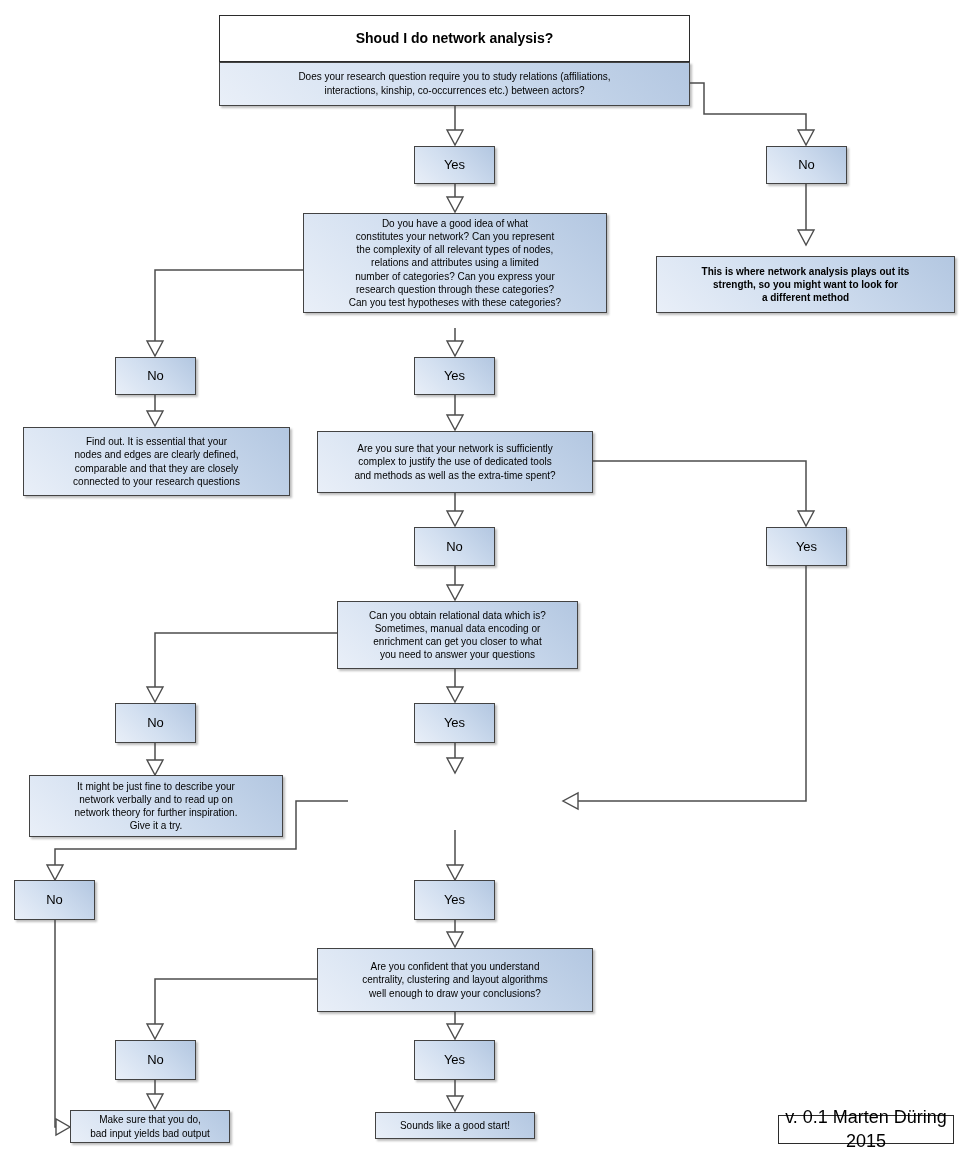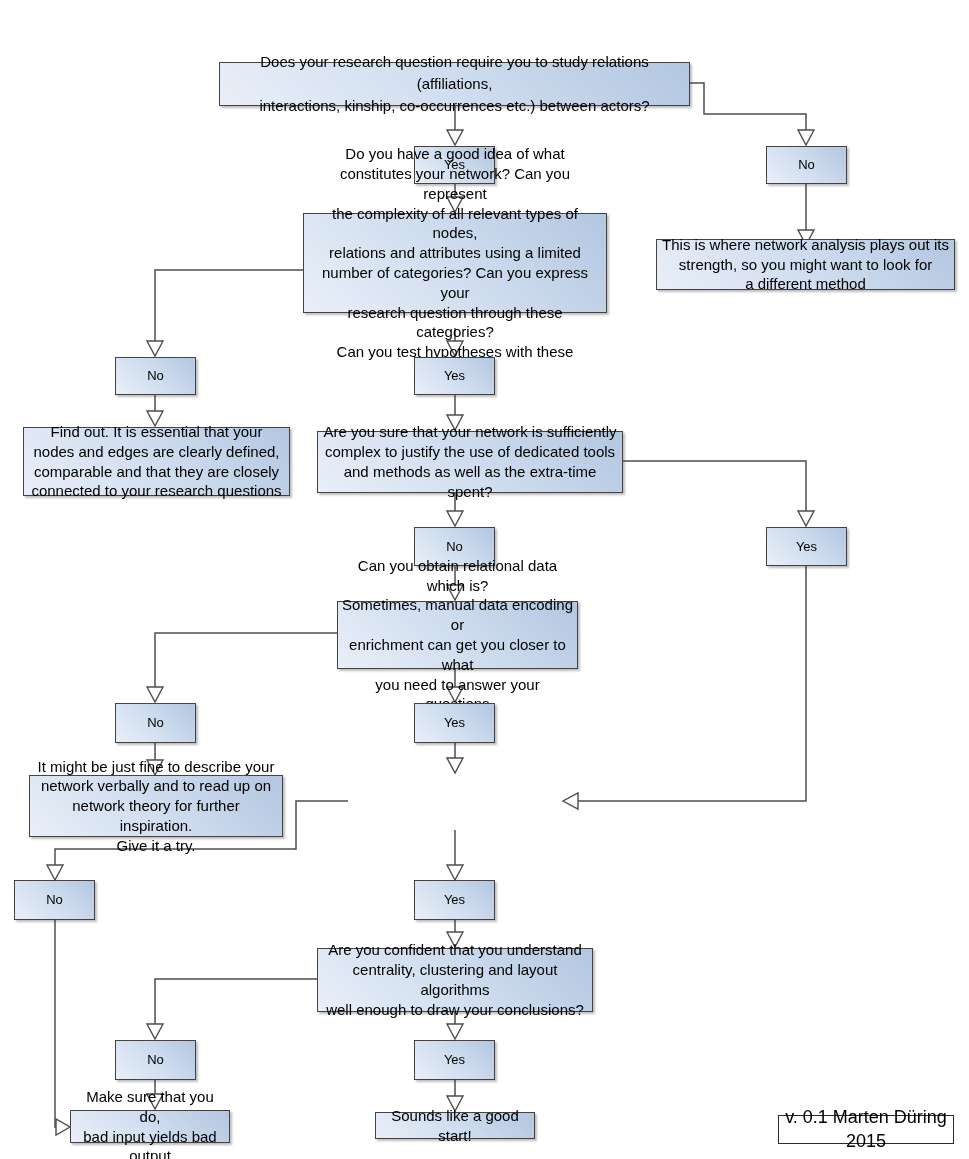--- a/index.html
+++ b/index.html
@@ -15,21 +15,21 @@
   #edges line, #edges polyline{stroke:#4d4d4d;stroke-width:1.5;fill:none;}
   #edges polygon{fill:#ffffff;stroke:#4d4d4d;stroke-width:1.4;}
   .node{
     position:absolute;
     display:flex;align-items:center;justify-content:center;
     text-align:center;white-space:pre-line;
     box-sizing:border-box;
     border:1.4px solid #434343;
     background:linear-gradient(45deg,#e9eff8 0%,#d2dff0 45%,#b3c7e1 100%);
     box-shadow:1.5px 1.5px 2px rgba(70,70,70,0.35);
-    font-size:15px;line-height:1.32;
+    font-size:10px;line-height:1.32;
     padding:2px 4px;
   }
   .node.small{font-size:13px;}
   .plain{
     background:#ffffff;
     box-shadow:none;
     border:1.4px solid #2b2b2b;
   }
   #title-box{font-weight:bold;font-size:14px;white-space:normal;}
   #version-box{font-size:18px;}
@@ -155,50 +155,51 @@
       <line x1="155" y1="1080" x2="155" y2="1094"></line>
       <polygon points="147,1094 163,1094 155,1109"></polygon>
     </g>
 
     <g>
       <line x1="455" y1="1080" x2="455" y2="1096"></line>
       <polygon points="447,1096 463,1096 455,1111"></polygon>
     </g>
   </svg>
 
+  <div id="title-box" class="node plain" style="left:219px;top:15px;width:471px;height:47px;">Shoud I do network analysis?</div>
 
   <div class="node" style="left:219px;top:62px;width:471px;height:44px;line-height:1.45;">Does your research question require you to study relations (affiliations,
 interactions, kinship,  co-occurrences etc.) between actors?</div>
 
   <div class="node small" style="left:414px;top:146px;width:81px;height:38px;">Yes</div>
 
   <div class="node small" style="left:766px;top:146px;width:81px;height:38px;">No</div>
 
-  <div class="node" style="left:656px;top:239px;width:299px;height:51px;">This is where network analysis plays out its
+  <div class="node" style="left:656px;top:256px;width:299px;height:57px;font-weight:bold;">This is where network analysis plays out its
 strength, so you might want to look for
 a different method</div>
 
   <div class="node" style="left:303px;top:213px;width:304px;height:100px;">Do you have a good idea of what
 constitutes your network? Can you represent
 the complexity of all relevant types of nodes,
 relations and attributes using a limited
 number of categories? Can you express your
 research question through these categories?
 Can you test hypotheses with these categories?</div>
 
   <div class="node small" style="left:115px;top:357px;width:81px;height:38px;">No</div>
 
   <div class="node small" style="left:414px;top:357px;width:81px;height:38px;">Yes</div>
 
   <div class="node" style="left:23px;top:427px;width:267px;height:69px;">Find out. It is essential that your
 nodes and edges are clearly defined,
 comparable and that they are closely
 connected to your research questions</div>
 
-  <div class="node" style="left:317px;top:431px;width:306px;height:62px;">Are you sure that your network is sufficiently
+  <div class="node" style="left:317px;top:431px;width:276px;height:62px;">Are you sure that your network is sufficiently
 complex to justify the use of dedicated tools
 and methods as well as the extra-time spent?</div>
 
   <div class="node small" style="left:414px;top:527px;width:81px;height:39px;">No</div>
 
   <div class="node small" style="left:766px;top:527px;width:81px;height:39px;">Yes</div>
 
   <div class="node" style="left:337px;top:601px;width:241px;height:68px;">Can you obtain relational data which is?
 Sometimes, manual data encoding or
 enrichment can get you closer to what

